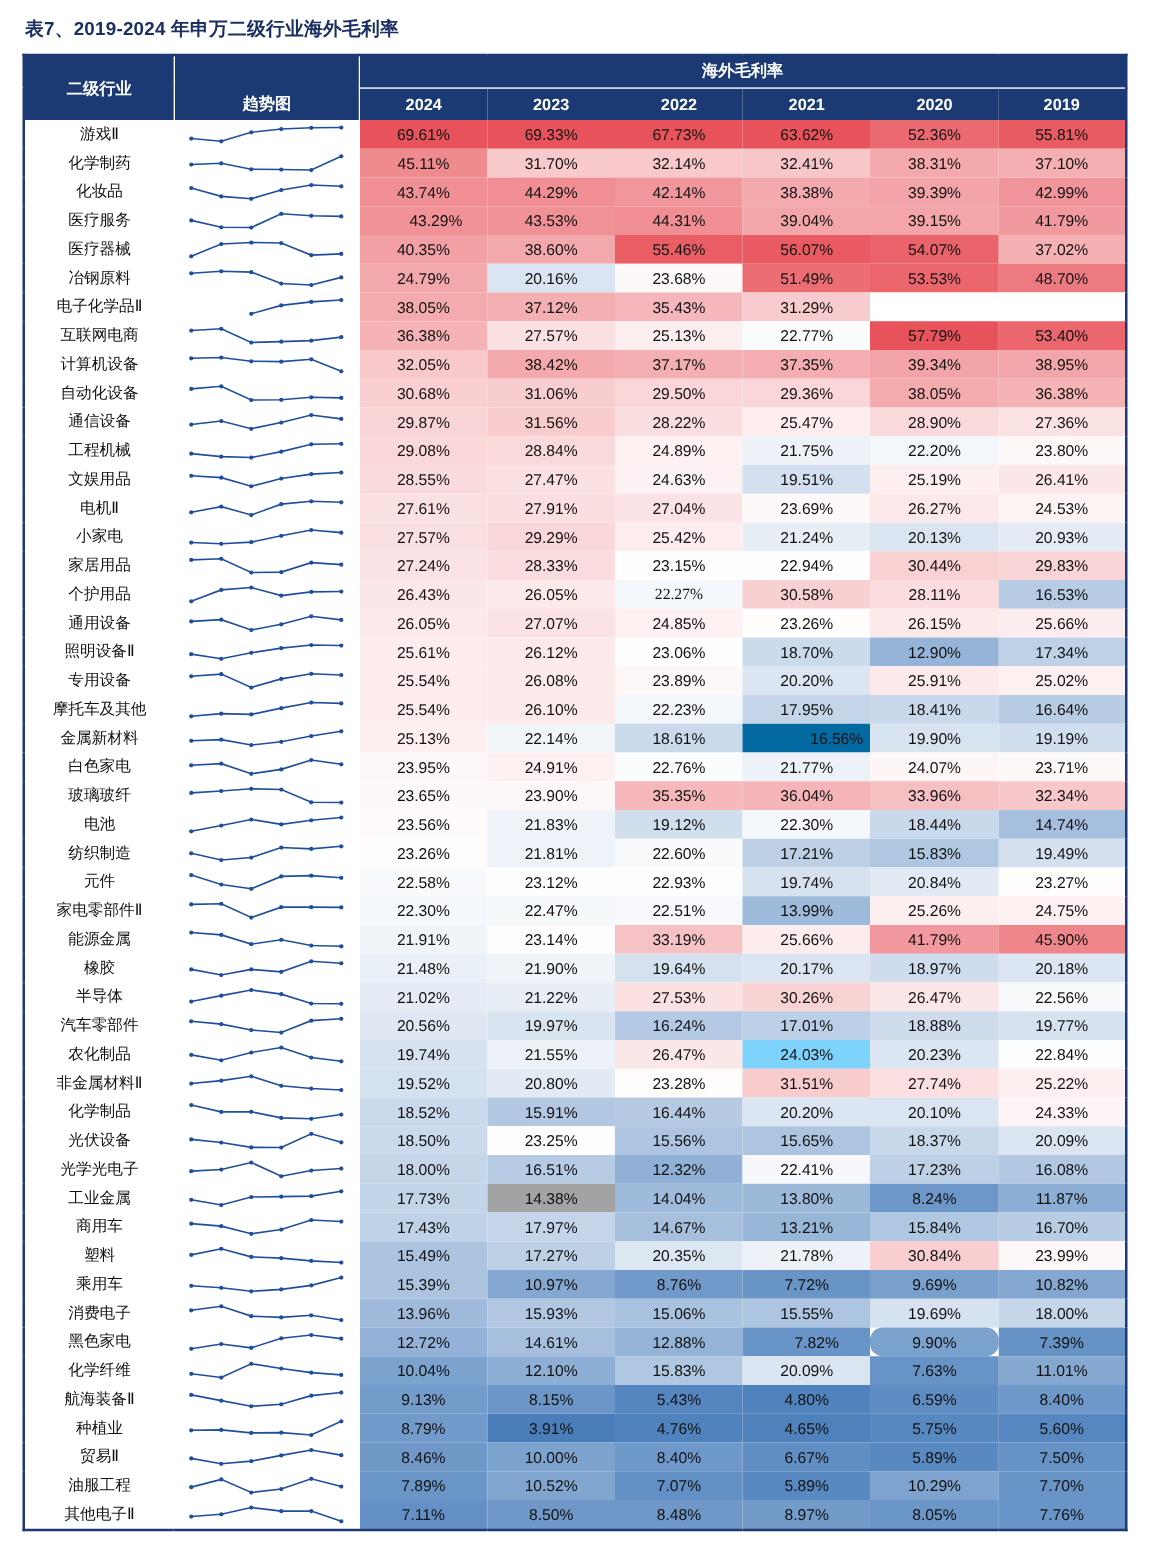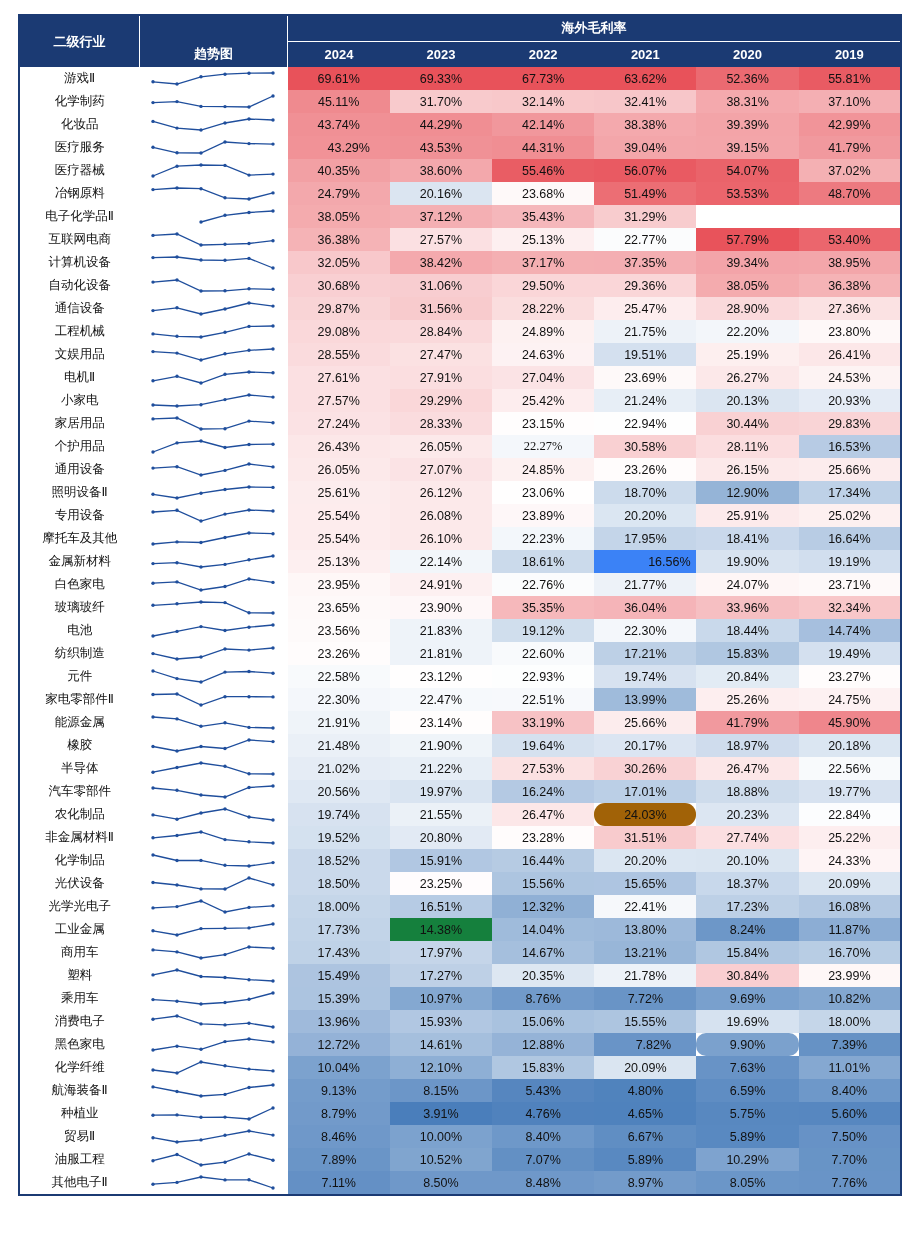--- a/index.html
+++ b/index.html
@@ -75,20 +75,21 @@
   .spark svg{display:block;margin:0 auto;}
   .col-name{width:120px;}
   .col-spark{width:148px;}
   .col-v{width:102px;}
 </style>
 </head>
 <body>
 
 <div class="page">
 
+  <div class="title">表7、2019-2024 年申万二级行业海外毛利率</div>
 
   <table class="main">
     <colgroup>
       <col class="col-name">
         <col class="col-spark">
       <col class="col-v">
         <col class="col-v">
         <col class="col-v">
         <col class="col-v">
         <col class="col-v">
@@ -537,21 +538,21 @@
               <circle cx="30.0" cy="10.7" r="1.7" fill="#1f4e9c"></circle>
               <circle cx="54.0" cy="15.0" r="1.7" fill="#1f4e9c"></circle>
               <circle cx="78.0" cy="12.4" r="1.7" fill="#1f4e9c"></circle>
               <circle cx="102.0" cy="7.8" r="1.7" fill="#1f4e9c"></circle>
               <circle cx="126.0" cy="4.0" r="1.7" fill="#1f4e9c"></circle>
             </svg>
           </td>
           <td class="val" style="background: rgb(253, 239, 240);">25.13%</td>
           <td class="val" style="background: rgb(242, 246, 250);">22.14%</td>
           <td class="val" style="background: rgb(203, 218, 235);">18.61%</td>
-          <td class="val" style="background: #3b82f6; padding-left: 48px;">16.56%</td>
+          <td class="val" style="background: #0369a1; padding-left: 48px;">16.56%</td>
           <td class="val" style="background: rgb(216, 227, 240);">19.90%</td>
           <td class="val" style="background: rgb(209, 222, 238);">19.19%</td>
         </tr>
         <tr>
           <td class="rowname">白色家电</td>
           <td class="spark">
             <svg width="132" height="19" viewBox="0 0 132 19">
               <path d="M6.0,8.2 L30.0,6.9 L54.0,15.0 L78.0,11.5 L102.0,4.0 L126.0,7.4" fill="none" stroke="#1f4e9c" stroke-width="1.3"></path>
               <circle cx="6.0" cy="8.2" r="1.7" fill="#1f4e9c"></circle>
               <circle cx="30.0" cy="6.9" r="1.7" fill="#1f4e9c"></circle>
@@ -757,21 +758,21 @@
               <circle cx="30.0" cy="14.2" r="1.7" fill="#1f4e9c"></circle>
               <circle cx="54.0" cy="8.0" r="1.7" fill="#1f4e9c"></circle>
               <circle cx="78.0" cy="4.0" r="1.7" fill="#1f4e9c"></circle>
               <circle cx="102.0" cy="12.0" r="1.7" fill="#1f4e9c"></circle>
               <circle cx="126.0" cy="15.0" r="1.7" fill="#1f4e9c"></circle>
             </svg>
           </td>
           <td class="val" style="background: rgb(215, 226, 240);">19.74%</td>
           <td class="val" style="background: rgb(235, 241, 247);">21.55%</td>
           <td class="val" style="background: rgb(252, 231, 232);">26.47%</td>
-          <td class="val" style="background: #a16207; border-radius: 11px;">24.03%</td>
+          <td class="val" style="background: #7dd3fc;">24.03%</td>
           <td class="val" style="background: rgb(220, 230, 242);">20.23%</td>
           <td class="val" style="background: rgb(252, 253, 254);">22.84%</td>
         </tr>
         <tr>
           <td class="rowname">非金属材料Ⅱ</td>
           <td class="spark">
             <svg width="132" height="19" viewBox="0 0 132 19">
               <path d="M6.0,9.8 L30.0,7.5 L54.0,4.0 L78.0,11.6 L102.0,13.8 L126.0,15.0" fill="none" stroke="#1f4e9c" stroke-width="1.3"></path>
               <circle cx="6.0" cy="9.8" r="1.7" fill="#1f4e9c"></circle>
               <circle cx="30.0" cy="7.5" r="1.7" fill="#1f4e9c"></circle>
@@ -855,21 +856,21 @@
               <path d="M6.0,10.8 L30.0,15.0 L54.0,8.6 L78.0,8.3 L102.0,7.9 L126.0,4.0" fill="none" stroke="#1f4e9c" stroke-width="1.3"></path>
               <circle cx="6.0" cy="10.8" r="1.7" fill="#1f4e9c"></circle>
               <circle cx="30.0" cy="15.0" r="1.7" fill="#1f4e9c"></circle>
               <circle cx="54.0" cy="8.6" r="1.7" fill="#1f4e9c"></circle>
               <circle cx="78.0" cy="8.3" r="1.7" fill="#1f4e9c"></circle>
               <circle cx="102.0" cy="7.9" r="1.7" fill="#1f4e9c"></circle>
               <circle cx="126.0" cy="4.0" r="1.7" fill="#1f4e9c"></circle>
             </svg>
           </td>
           <td class="val" style="background: rgb(194, 212, 232);">17.73%</td>
-          <td class="val" style="background: #15803d;">14.38%</td>
+          <td class="val" style="background: #a3a3a3;">14.38%</td>
           <td class="val" style="background: rgb(159, 187, 219);">14.04%</td>
           <td class="val" style="background: rgb(157, 185, 218);">13.80%</td>
           <td class="val" style="background: rgb(109, 151, 200);">8.24%</td>
           <td class="val" style="background: rgb(140, 173, 212);">11.87%</td>
         </tr>
         <tr>
           <td class="rowname">商用车</td>
           <td class="spark">
             <svg width="132" height="19" viewBox="0 0 132 19">
               <path d="M6.0,6.9 L30.0,8.9 L54.0,15.0 L78.0,11.6 L102.0,4.0 L126.0,5.2" fill="none" stroke="#1f4e9c" stroke-width="1.3"></path>

